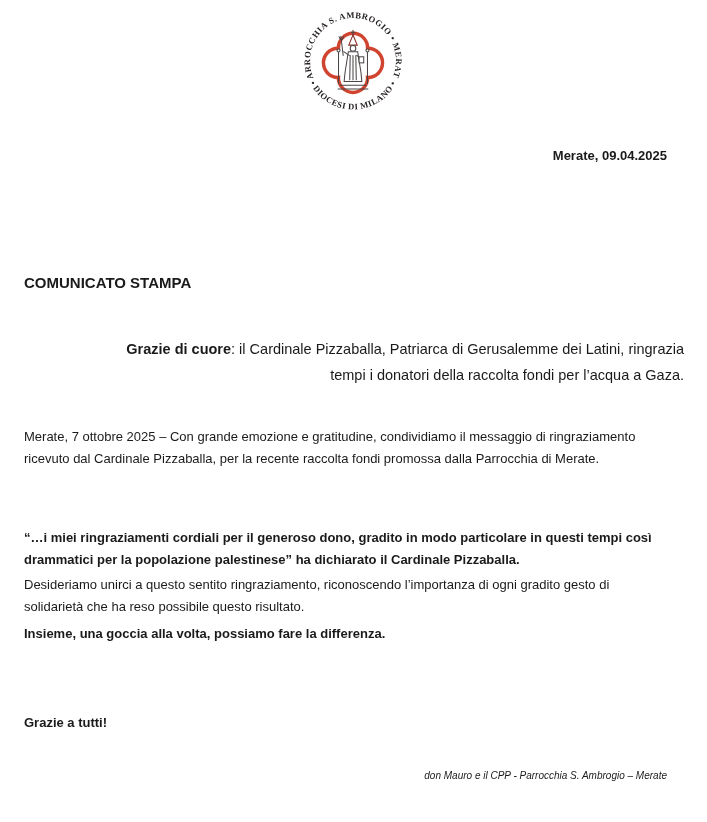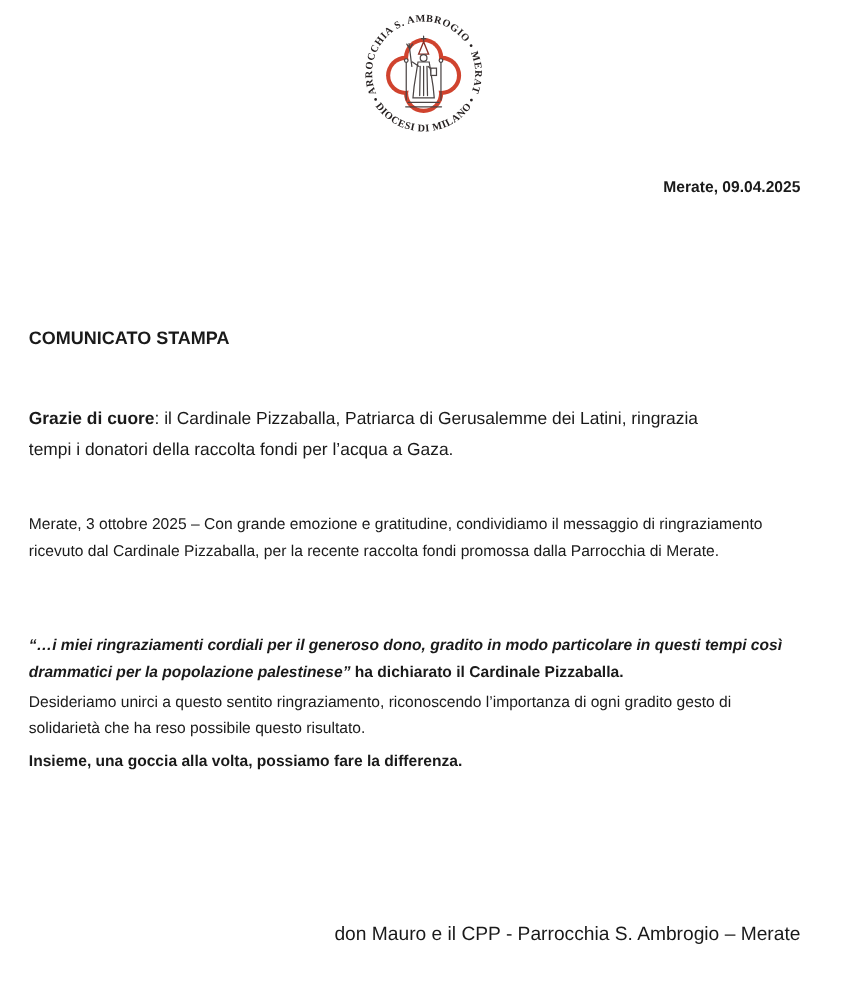--- a/index.html
+++ b/index.html
@@ -20,31 +20,31 @@
   }
   .arc-top{font-size:9.2px;letter-spacing:0.6px;}
   .arc-bottom{font-size:9.2px;letter-spacing:0.5px;}
   .figure-stroke{stroke:#4a4444;stroke-width:1.1;fill:none;stroke-linecap:round;stroke-linejoin:round;}
   .figure-fill{fill:#ffffff;stroke:#4a4444;stroke-width:1.1;}
   
   .abs{position:absolute;left:24px;width:643px;}
   .ln{white-space:nowrap;}
   .dateline{top:148px;text-align:right;font-weight:bold;font-size:13px;}
   .doc-title{top:274px;text-align:left;font-weight:bold;font-size:15px;}
-  .headline{top:336px;width:660px;font-size:14.5px;line-height:26px;}
+  .headline{top:336px;width:660px;font-size:14.5px;line-height:26px;text-align:right;}
   .headline .b{font-weight:bold;}
   .body-par{font-size:13px;line-height:22px;width:660px;}
   .p1{top:426px;}
   .p2{top:480px;}
   .quote{top:527px;font-weight:bold;}
-  .quote .it{font-style:italic;}
+  .quote .it{}
   .p4{top:574px;}
   .p5{top:623px;font-weight:bold;}
   .thanks{top:712px;font-weight:bold;}
-  .signature{top:770px;text-align:right;font-size:16px;}
+  .signature{top:770px;text-align:right;font-size:10px;font-style:italic;}
 </style>
 </head>
 <body>
 
 <div id="page">
 
   <div class="logo">
     <svg viewBox="0 0 120 120" width="112" height="112">
       <defs>
         <path id="arcTop" d="M 16.8 75.7 A 46 46 0 1 1 103.2 75.7" fill="none"></path>
@@ -105,33 +105,34 @@
   <div class="abs dateline">Merate, 09.04.2025</div>
 
   <div class="abs doc-title">COMUNICATO STAMPA</div>
 
   <div class="abs headline">
     <div class="ln"><span class="b">Grazie di cuore</span><span>: il Cardinale Pizzaballa, Patriarca di Gerusalemme dei Latini, ringrazia</span></div>
     <div class="ln">tempi i donatori della raccolta fondi per l’acqua a Gaza.</div>
   </div>
 
   <div class="abs body-par p1">
-    <div class="ln">Merate, 3 ottobre 2025 – Con grande emozione e gratitudine, condividiamo il messaggio di ringraziamento</div>
+    <div class="ln">Merate, 7 ottobre 2025 – Con grande emozione e gratitudine, condividiamo il messaggio di ringraziamento</div>
     <div class="ln">ricevuto dal Cardinale Pizzaballa, per la recente raccolta fondi promossa dalla Parrocchia di Merate.</div>
   </div>
 
 
   <div class="abs body-par quote">
     <div class="ln"><span class="it">“…i miei ringraziamenti cordiali per il generoso dono, gradito in modo particolare in questi tempi così</span></div>
     <div class="ln"><span class="it">drammatici per la popolazione palestinese”</span><span> ha dichiarato il Cardinale Pizzaballa.</span></div>
   </div>
 
   <div class="abs body-par p4">
     <div class="ln">Desideriamo unirci a questo sentito ringraziamento, riconoscendo l’importanza di ogni gradito gesto di</div>
     <div class="ln">solidarietà che ha reso possibile questo risultato.</div>
   </div>
 
   <div class="abs body-par p5 ln">Insieme, una goccia alla volta, possiamo fare la differenza.</div>
 
+  <div class="abs body-par thanks ln">Grazie a tutti!</div>
 
   <div class="abs signature ln">don Mauro e il CPP - Parrocchia S. Ambrogio – Merate</div>
 
 </div>
 
 </body></html>

